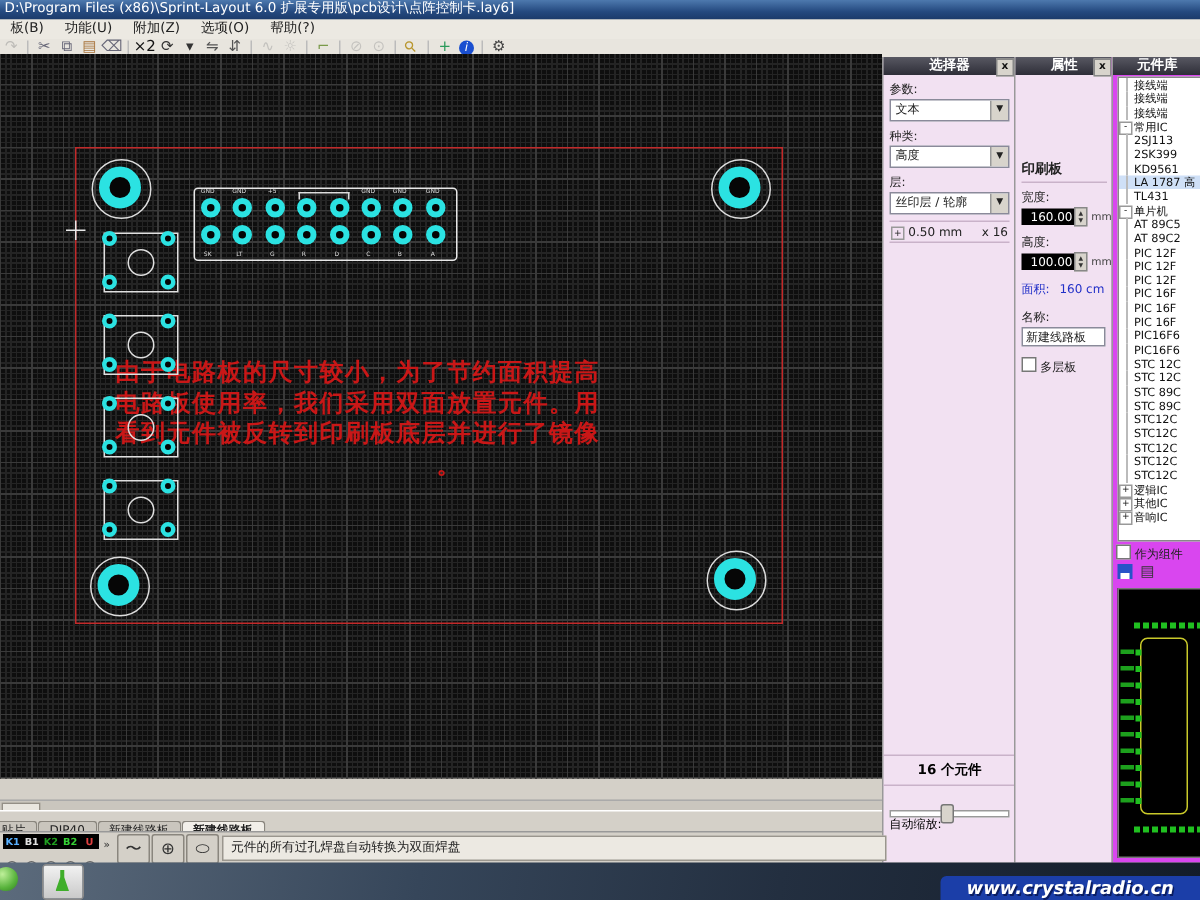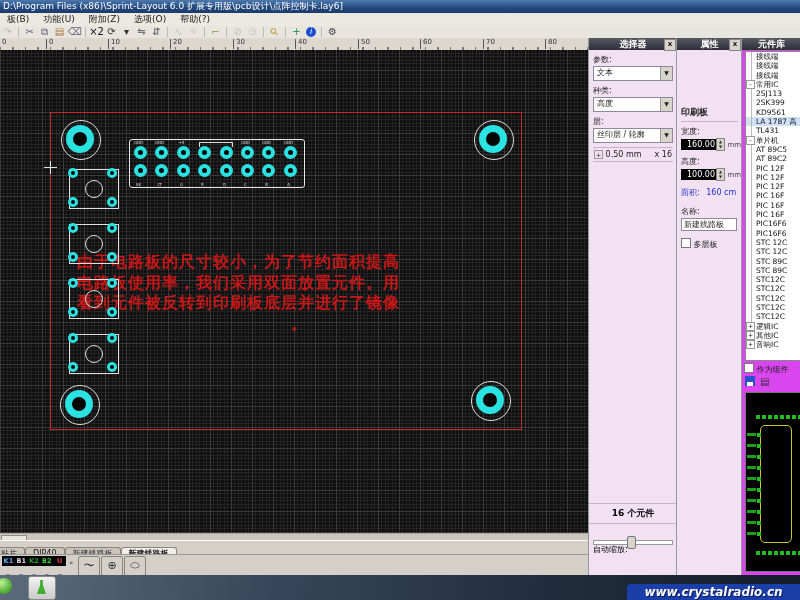--- a/index.html
+++ b/index.html
@@ -25,21 +25,21 @@
   
   #ruler{left:0;top:38px;width:588px;height:12px;background:#dcd8d0;border-bottom:1px solid #9a968e;
     overflow:hidden;}
   .rtick{position:absolute;top:0;font-size:7px;color:#333;}
   .rtick::before{content:"";position:absolute;left:-2px;top:1px;width:1px;height:10px;background:#555;}
   .rtick span{padding-left:1px;}
   #ruler .minor{position:absolute;left:0;bottom:0;width:588px;height:3px;
     background:repeating-linear-gradient(90deg,#777 0 1px,transparent 1px 12.5px);}
 
   
-  #canvas{left:0;top:50px;width:588px;height:483px;background-color:#0e0e0e;overflow:hidden;
+  #canvas{left:0;top:36px;width:588px;height:483px;background-color:#0e0e0e;overflow:hidden;
     background-image:
       repeating-linear-gradient(0deg,#3a3a3a 0 1px,transparent 1px 21px),
       repeating-linear-gradient(90deg,#3a3a3a 0 1px,transparent 1px 21px),
       repeating-linear-gradient(0deg,#242424 0 1px,transparent 1px 3.5px),
       repeating-linear-gradient(90deg,#242424 0 1px,transparent 1px 3.5px);}
   #pcb{position:absolute;left:50px;top:62px;width:470px;height:316px;border:1px solid #c22a2a;}
   .hole{position:absolute;width:38px;height:38px;border:1px solid #dcdcdc;border-radius:50%;}
   .hole i{position:absolute;left:4px;top:4px;width:14px;height:14px;border:7px solid #2be2e2;
     border-radius:50%;background:#060606;display:block;}
   #conn{position:absolute;left:78px;top:26px;width:174px;height:47px;border:1px solid #e8e8e8;border-radius:3px;}
@@ -432,20 +432,21 @@
         <div class="radio"><i></i></div>
         <div class="radio"><i></i></div>
         <div class="radio"><i></i></div>
         <div class="radio"><i></i></div>
         <div class="radio on"><i></i></div>
       </div>
     <div id="morebtn">»</div>
     <div class="toolbtn" style="left:78px;">〜</div>
     <div class="toolbtn" style="left:101px;">⊕</div>
     <div class="toolbtn" style="left:124px;">⬭</div>
+    <div id="statusbox">元件的所有过孔焊盘自动转换为双面焊盘</div>
   </div>
 
   <div id="taskbar" class="abs">
     <div id="orb"></div>
     <div id="flaskbtn">
       <span class="flask"></span>
     </div>
   </div>
 
   <div id="wm-bar" class="abs">www.crystalradio.cn</div>

